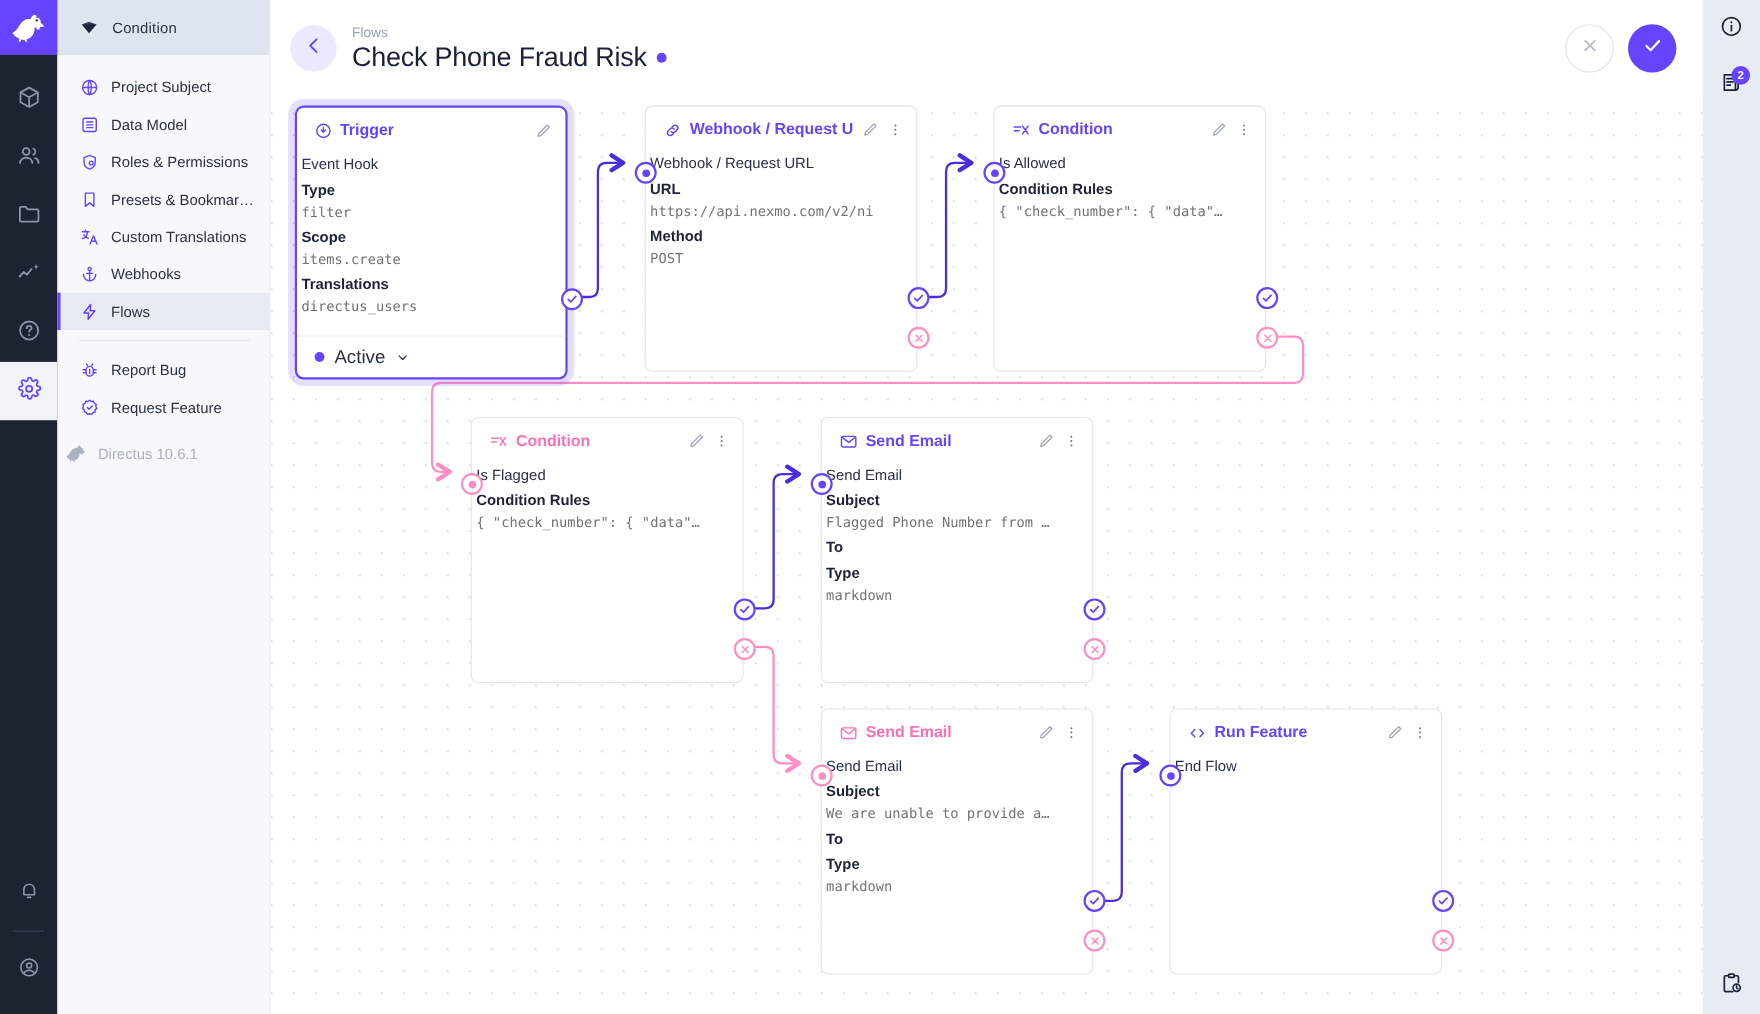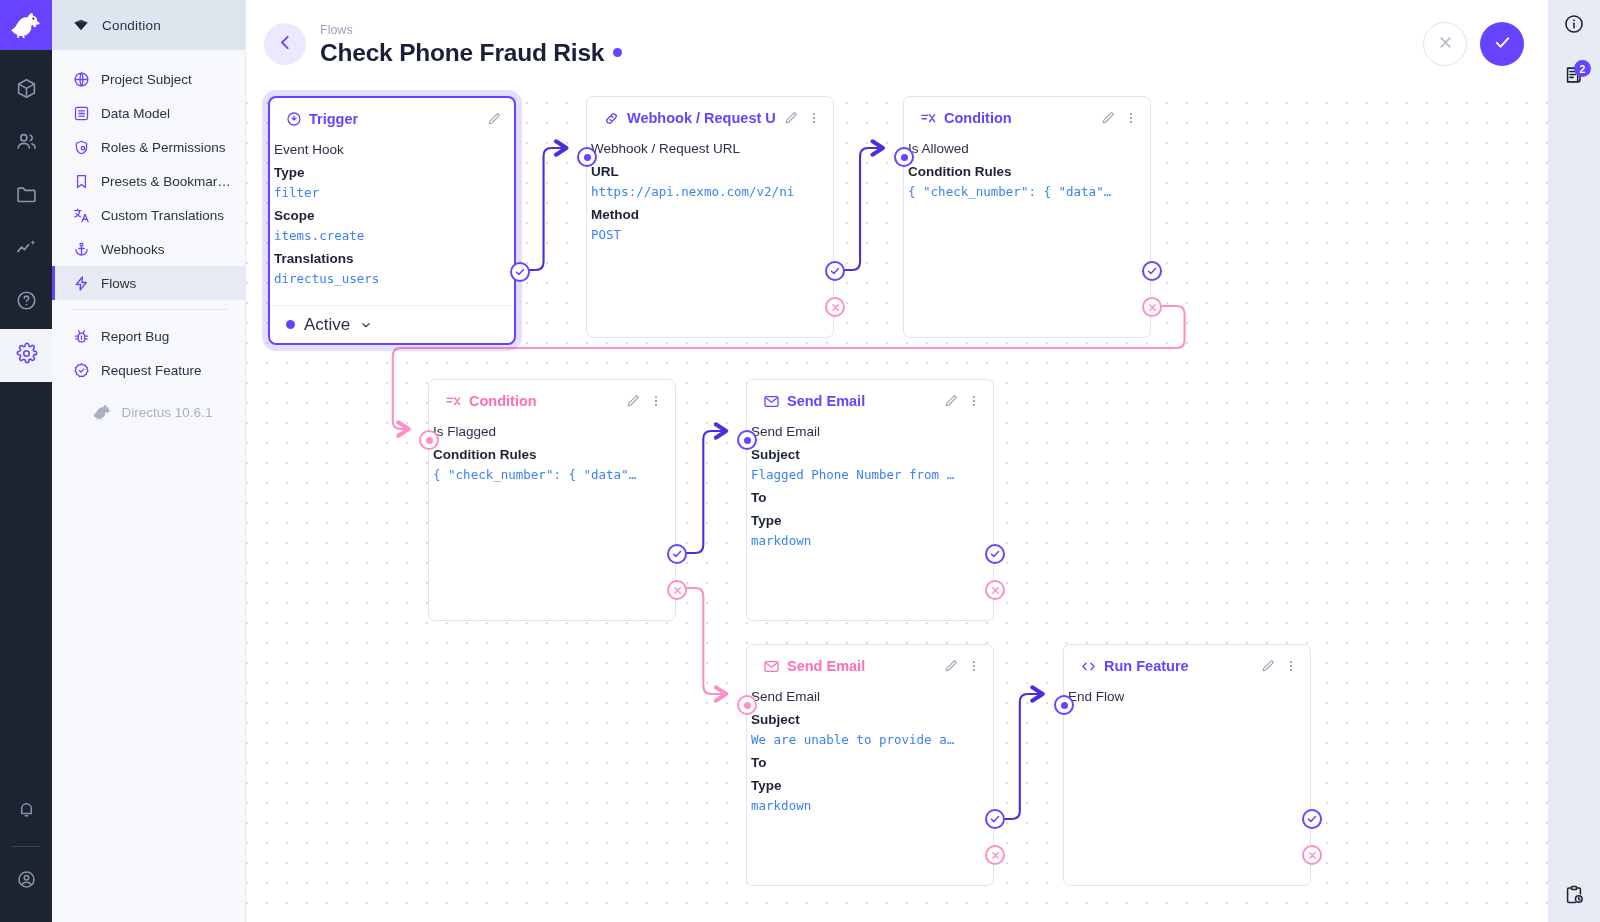--- a/index.html
+++ b/index.html
@@ -61,41 +61,41 @@
     padding-left: 20px; gap: 11px;
     font-size: 13.5px; color: #2a3142;
     position: relative;
   }
   .sb-item.selected { background: #e6eaf2; }
   .sb-item.selected::before{
     content:""; position:absolute; left:0; top:0; bottom:0; width:3px; background:#6644ff;
   }
   .sb-icon { width: 18px; height: 18px; display: flex; align-items: center; justify-content: center; color: #6644ff; flex: 0 0 18px; }
   .sb-sep { height: 1px; background: #e0e5ee; margin: 9px 18px 9px 20px; }
-  .sb-version { display: flex; align-items: center; gap: 11px; padding-left: 8px; height: 34px; margin-top: 8px; justify-content: center; }
+  .sb-version { display: flex; align-items: center; gap: 11px; padding-left: 8px; height: 34px; margin-top: 8px; }
   .sb-version span { font-size: 13.5px; color: #aab2c2; }
   .sb-version .sb-icon { color: #aab2c2; }
 
   
   .main { flex: 1 1 auto; position: relative; background: #ffffff; height: 922px; overflow: hidden; }
   .topbar {
     height: 88px; display: flex; align-items: center;
     padding: 0 24px 0 18px; position: relative; z-index: 30;
     background: #ffffff;
   }
   .back-btn {
     width: 42px; height: 42px; border-radius: 50%;
     background: #ece8ff; color: #6644ff;
     display: flex; align-items: center; justify-content: center;
     flex: 0 0 42px; margin-right: 14px;
   }
   .title-wrap { display: flex; flex-direction: column; justify-content: center; }
   .crumb { font-size: 12.5px; color: #9aa3b5; line-height: 16px; margin-bottom: 1px; }
   .title-row { display: flex; align-items: center; gap: 9px; }
-  .page-title { font-size: 24.5px; font-weight: 700; color: #192038; letter-spacing: -.2px; }
+  .page-title { font-size: 24.5px; font-weight: 400; color: #192038; letter-spacing: -.2px; }
   .title-dot { width: 9px; height: 9px; border-radius: 50%; background: #6644ff; }
   .top-actions { margin-left: auto; display: flex; align-items: center; gap: 13px; }
   .circ-btn {
     width: 44px; height: 44px; border-radius: 50%;
     display: flex; align-items: center; justify-content: center;
   }
   .circ-outline { border: 1.5px solid #dfe3ec; color: #b2b9c8; background: #fff; }
   .circ-solid { background: #6644ff; color: #fff; }
 
   
@@ -130,21 +130,21 @@
   .node-head.pink .nh-title, .node-head.pink .nh-ico { color: #ff6fb5; }
   .nh-ico { color: #6644ff; display: flex; align-items: center; }
   .nh-actions { margin-left: auto; display: flex; align-items: center; gap: 8px; }
   .ic-pencil { color: #9aa3b5; display: flex; }
   .ic-dots { color: #6b7385; display: flex; }
   .node-body { padding: 0 16px 16px 4px; }
   .nb-name { font-size: 13.5px; color: #28304a; line-height: 20px; margin-bottom: 1px; }
   .nb-label { font-size: 13.5px; font-weight: 700; color: #1d2439; line-height: 21px; margin-top: 2px; }
   .nb-value {
     font-family: "DejaVu Sans Mono", monospace;
-    font-size: 12.5px; color: #3b82f6; line-height: 20px;
+    font-size: 12.5px; color: #737373; line-height: 20px;
     white-space: nowrap; overflow: hidden; text-overflow: clip;
   }
   .node-foot {
     border-top: 1px solid #eceff4; height: 38px;
     display: flex; align-items: center; gap: 9px;
     padding: 0 16px; font-size: 17px; color: #28304a;
   }
   .status-dot { width: 9px; height: 9px; border-radius: 50%; background: #6644ff; }
 
   

